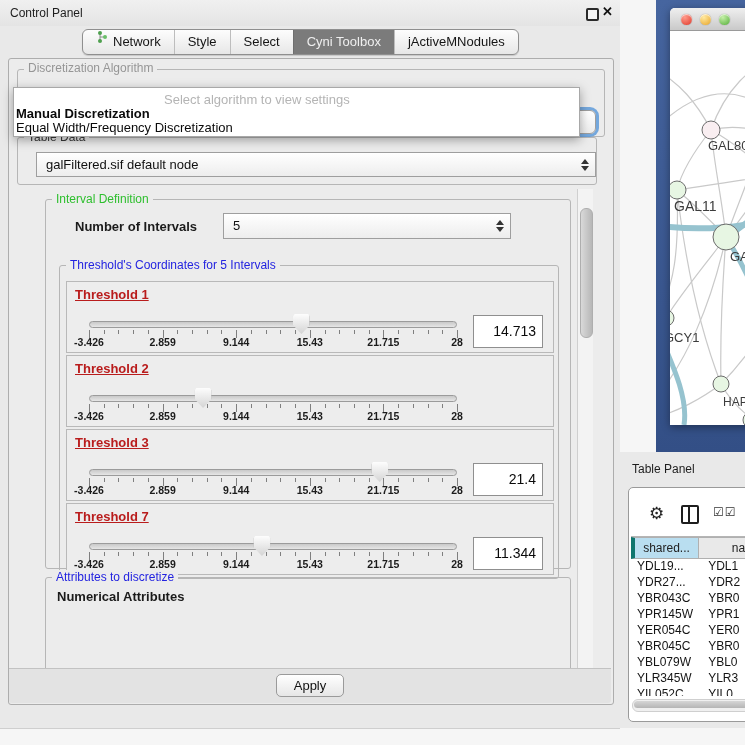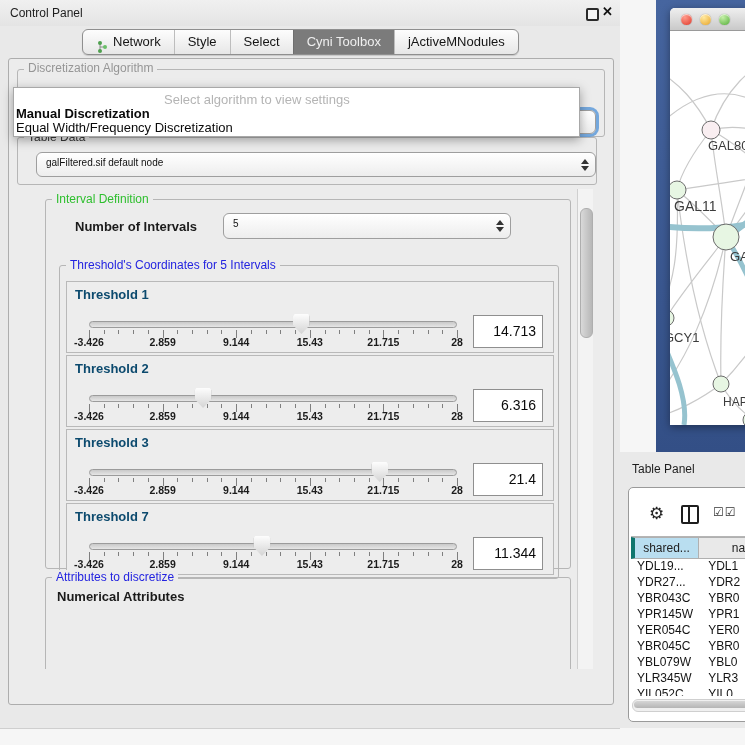--- a/index.html
+++ b/index.html
@@ -9,21 +9,21 @@
 
   
   #control-panel{left:0;top:0;width:620px;height:728px;background:#e9e9e9;border-bottom:1px solid #cfcfcf;}
   #cp-titlebar{left:0;top:0;width:620px;height:26px;background:linear-gradient(#f0f0f0,#e4e4e4);}
   #cp-title{left:10px;top:6px;font-size:12px;color:#1d1d1d;}
   #float-icon{left:586px;top:8px;width:9px;height:9px;border:2px solid #2a2a2a;border-radius:2px;background:#f4f4f4;}
   #close-icon{left:602px;top:4px;font-size:13px;font-weight:bold;color:#111;}
 
   .seg{display:flex;border:1px solid #8f8f8f;border-radius:6px;overflow:hidden;
        background:linear-gradient(#fdfdfd,#e7e7e7);box-shadow:0 1px 1px rgba(0,0,0,.15);}
-  .seg-item{display:flex;align-items:flex-end;gap:5px;padding:0 13px;font-size:13px;color:#151515;white-space:nowrap;}
+  .seg-item{display:flex;align-items:flex-start;gap:5px;padding:0 13px;font-size:13px;color:#151515;white-space:nowrap;}
   .seg-item + .seg-item{border-left:1px solid #bdbdbd;}
   .seg-item.selected{background:var(--tab-selected-bg);color:var(--tab-selected-text);border-left:1px solid #6f6f6f;}
   #top-tabs{left:82px;top:29px;height:24px;}
   #top-tabs .seg-item{line-height:24px;}
   #bottom-tabs{left:143px;top:704px;height:23px;}
   #bottom-tabs .seg-item{line-height:23px;}
 
   #cp-card{left:8px;top:58px;width:604px;height:645px;background:#ececec;border:1px solid #adadad;border-radius:3px;}
 
   .group{border:1px solid #b6b6b6;border-radius:3px;}
@@ -31,22 +31,22 @@
 
   
   #disc-group{left:8px;top:10px;width:586px;height:66px;}
   #disc-label{color:#969696;top:-9px;}
   #disc-combo{left:16px;top:40px;width:560px;height:22px;border:1px solid #9e9e9e;border-radius:6px;
               background:linear-gradient(#ffffff,#ededed);box-shadow:0 0 0 3px rgba(96,156,219,.85);}
 
   
   #tabledata-group{left:8px;top:78px;width:578px;height:46px;}
   #tabledata-label{color:#3a3a3a;}
-  .combo{border:1px solid #9e9e9e;border-radius:6px;background:linear-gradient(#ffffff,#ededed);
-         font-size:10px;color:#111;box-shadow:0 1px 1px rgba(255,255,255,.8) inset;}
+  .combo{border:1px solid #9e9e9e;border-radius:0;background:linear-gradient(#ffffff,#ededed);
+         font-size:13px;color:#111;box-shadow:0 1px 1px rgba(255,255,255,.8) inset;}
   .combo .combo-text{position:absolute;left:9px;top:4px;white-space:nowrap;}
   .spinner{position:absolute;right:5px;top:50%;transform:translateY(-50%);width:10px;height:14px;}
   .spinner:before,.spinner:after{content:"";position:absolute;left:1px;border-left:4px solid transparent;border-right:4px solid transparent;}
   .spinner:before{top:1px;border-bottom:5px solid #333;}
   .spinner:after{bottom:1px;border-top:5px solid #333;}
   #tabledata-combo{left:18px;top:14px;width:558px;height:23px;}
 
   
   #algo-popup{left:4px;top:28px;width:565px;height:48px;background:#ffffff;border:1px solid #a8a8a8;
               box-shadow:0 3px 10px rgba(0,0,0,.35);z-index:50;}
@@ -62,21 +62,21 @@
 
   #interval-group{left:30px;top:12px;width:524px;height:368px;}
   #interval-label{color:var(--accent-green);}
   #noi-label{left:60px;top:32px;font-size:13px;font-weight:bold;}
   #noi-combo{left:208px;top:26px;width:286px;height:24px;}
 
   #thr-group{left:44px;top:46px;width:498px;height:312px;margin-top:32px;}
   #thr-group-label{color:var(--accent-blue);}
 
   .thr-box{position:absolute;left:6px;width:486px;height:70px;border:1px solid #b9b9b9;background:#ededed;}
-  .thr-title{position:absolute;left:8px;top:5px;font-size:13px;font-weight:bold;color:#0c4a6e;}
+  .thr-title{position:absolute;left:8px;top:5px;font-size:13px;font-weight:bold;color:#b91c1c;text-decoration:underline;}
   .thr-slider{position:absolute;left:22px;top:34px;right:96px;height:34px;}
   .slider-track{position:absolute;left:0;right:0;top:5px;height:5px;border:1px solid #9b9b9b;border-radius:4px;
                 background:linear-gradient(#c9c9c9,#e6e6e6);}
   .slider-thumb{position:absolute;top:-2px;width:17px;height:20px;transform:translateX(-50%);
                 background:linear-gradient(#fdfdfd,#d4d4d4);
                 clip-path:polygon(10% 0,90% 0,100% 12%,100% 55%,50% 100%,0 55%,0 12%);
                 filter:drop-shadow(0 0 1px #808080);}
   .tick{position:absolute;top:14px;width:1px;background:#7f7f7f;}
   .tick.minor{height:4px;}
   .tick.major{height:8px;}
@@ -276,21 +276,20 @@
                 <span class="tick minor" style="left: 92%;"></span>
                 <span class="tick minor" style="left: 96%;"></span>
                 <span class="tick major" style="left: 100%;"></span>
                 <span class="scale-label" style="left: 0%;">-3.426</span>
                 <span class="scale-label" style="left: 20%;">2.859</span>
                 <span class="scale-label" style="left: 40%;">9.144</span>
                 <span class="scale-label" style="left: 60%;">15.43</span>
                 <span class="scale-label" style="left: 80%;">21.715</span>
                 <span class="scale-label" style="left: 100%;">28</span>
               </div>
-              <div class="thr-value">6.316</div>
             </div>
             <div class="thr-box" style="top: 163px;">
               <div class="thr-title">Threshold 3</div>
               <div class="thr-slider">
                 <div class="slider-track"></div>
                 <div class="slider-thumb" style="left: 78.9983%;"></div>
                 <span class="tick major" style="left: 0%;"></span>
                 <span class="tick minor" style="left: 4%;"></span>
                 <span class="tick minor" style="left: 8%;"></span>
                 <span class="tick minor" style="left: 12%;"></span>
@@ -371,20 +370,23 @@
       <div class="abs group" id="attrs-group">
         <div class="group-label" id="attrs-label">Attributes to discretize</div>
       </div>
       <div class="abs" id="numattr-label">Numerical Attributes</div>
     </div>
 
     <div class="abs" id="main-vscroll">
       <div class="vthumb"></div>
     </div>
 
+    <div class="abs" id="apply-strip">
+      <div id="apply-btn">Apply</div>
+    </div>
   </div>
 
 </div>
 
 <div class="abs" id="desktop">
   <div class="abs" id="net-window">
     <div class="abs" id="net-titlebar">
       <div class="traffic" id="tl-red"></div>
       <div class="traffic" id="tl-yellow"></div>
       <div class="traffic" id="tl-green"></div>

